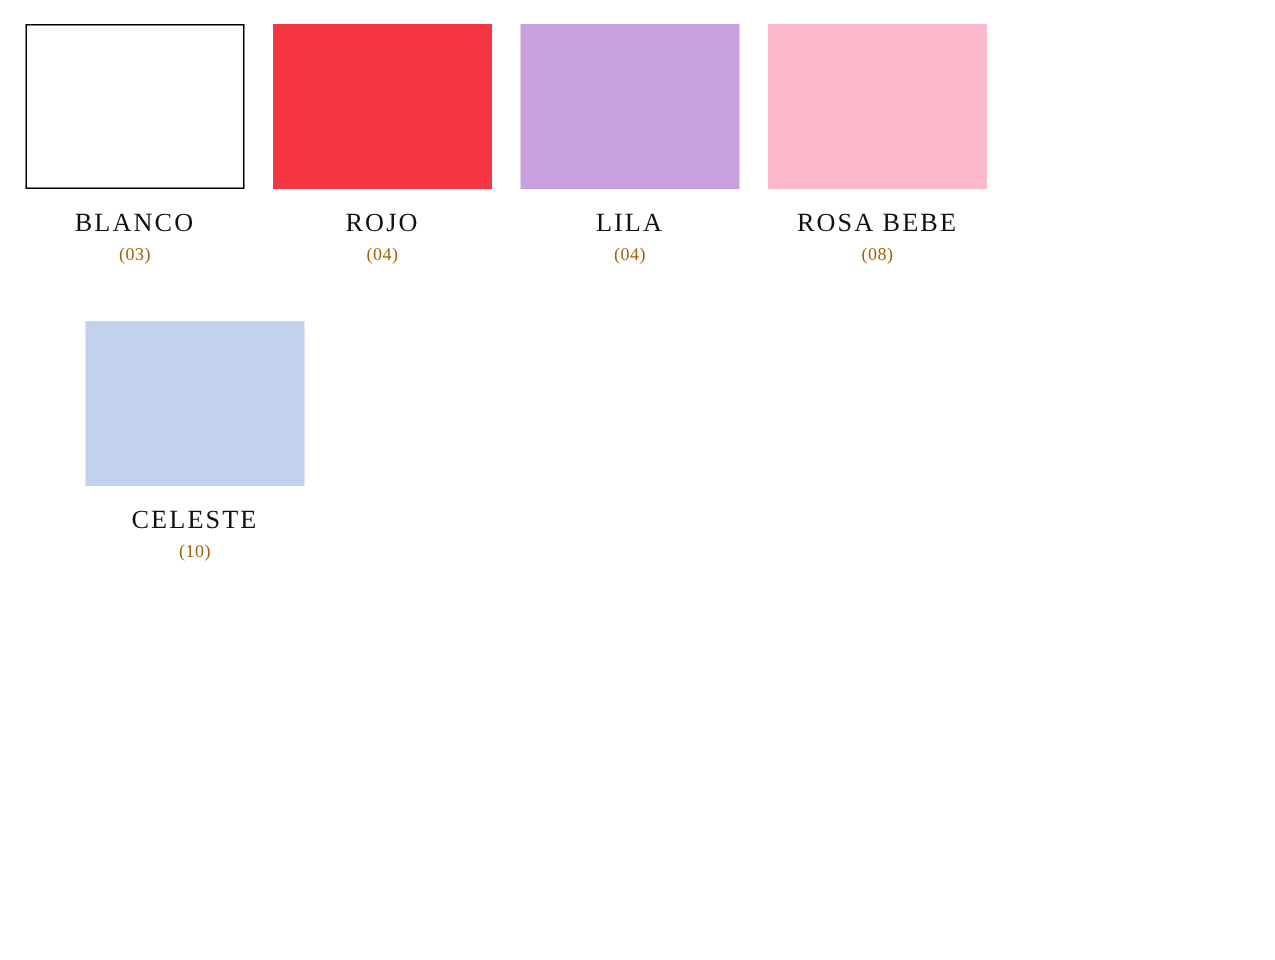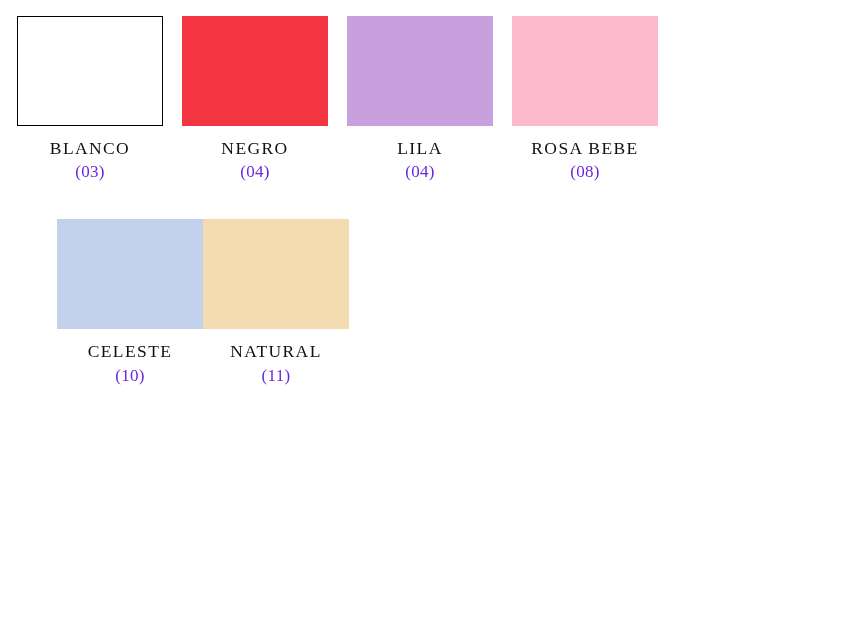--- a/index.html
+++ b/index.html
@@ -66,43 +66,43 @@
     font-size: 17.5px;
     letter-spacing: 1.4px;
     font-weight: 400;
     color: #111111;
     white-space: nowrap;
     line-height: 1.05;
   }
 
   .swatch-code {
     display: block;
-    font-size: 17px;
+    font-size: 12px;
     letter-spacing: 0.3px;
-    color: #6d28d9;
+    color: #a16207;
     margin-top: 6px;
     line-height: 1.05;
   }
 </style>
 </head>
 <body>
 
 <div id="palette-sheet">
   <div class="swatch-grid">
       <div class="swatch-cell">
         <div class="swatch-chip bordered" style="background-color: rgb(255, 255, 255);"></div>
         <div class="swatch-caption">
           <span class="swatch-name">BLANCO</span>
           <span class="swatch-code">(03)</span>
         </div>
       </div>
       <div class="swatch-cell">
         <div class="swatch-chip" style="background-color: rgb(244, 53, 66);"></div>
         <div class="swatch-caption">
-          <span class="swatch-name">NEGRO</span>
+          <span class="swatch-name">ROJO</span>
           <span class="swatch-code">(04)</span>
         </div>
       </div>
       <div class="swatch-cell">
         <div class="swatch-chip" style="background-color: rgb(201, 160, 222);"></div>
         <div class="swatch-caption">
           <span class="swatch-name">LILA</span>
           <span class="swatch-code">(04)</span>
         </div>
       </div>
@@ -113,21 +113,14 @@
           <span class="swatch-code">(08)</span>
         </div>
       </div>
       <div class="swatch-cell">
         <div class="swatch-chip" style="background-color: rgb(195, 210, 236);"></div>
         <div class="swatch-caption">
           <span class="swatch-name">CELESTE</span>
           <span class="swatch-code">(10)</span>
         </div>
       </div>
-      <div class="swatch-cell">
-        <div class="swatch-chip" style="background-color: rgb(242, 220, 176);"></div>
-        <div class="swatch-caption">
-          <span class="swatch-name">NATURAL</span>
-          <span class="swatch-code">(11)</span>
-        </div>
-      </div>
     </div>
 </div>
 
 </body></html>

